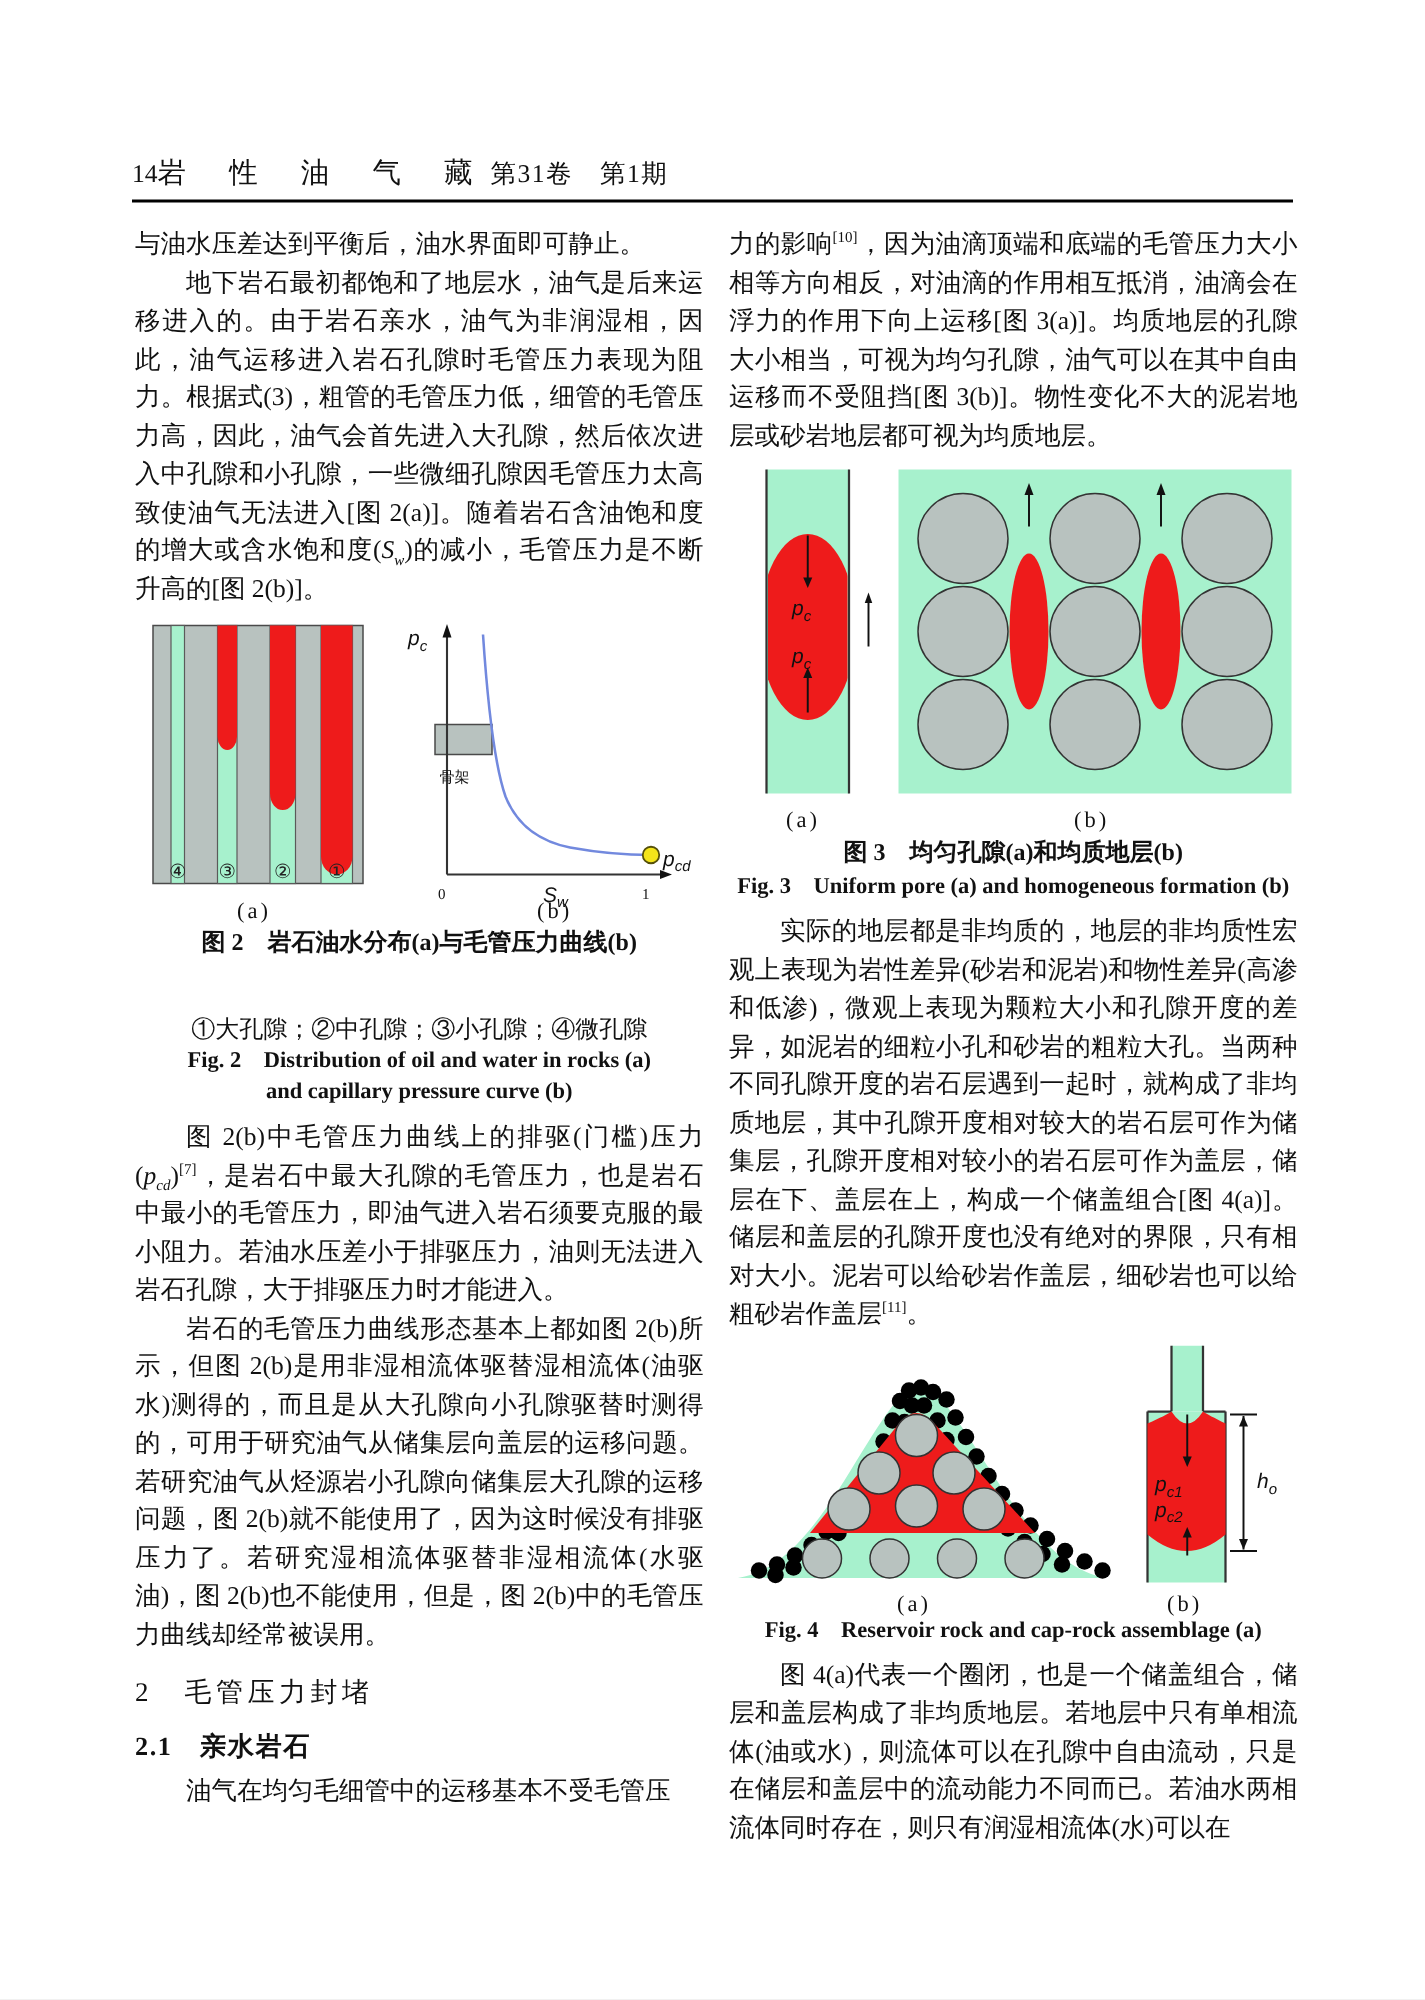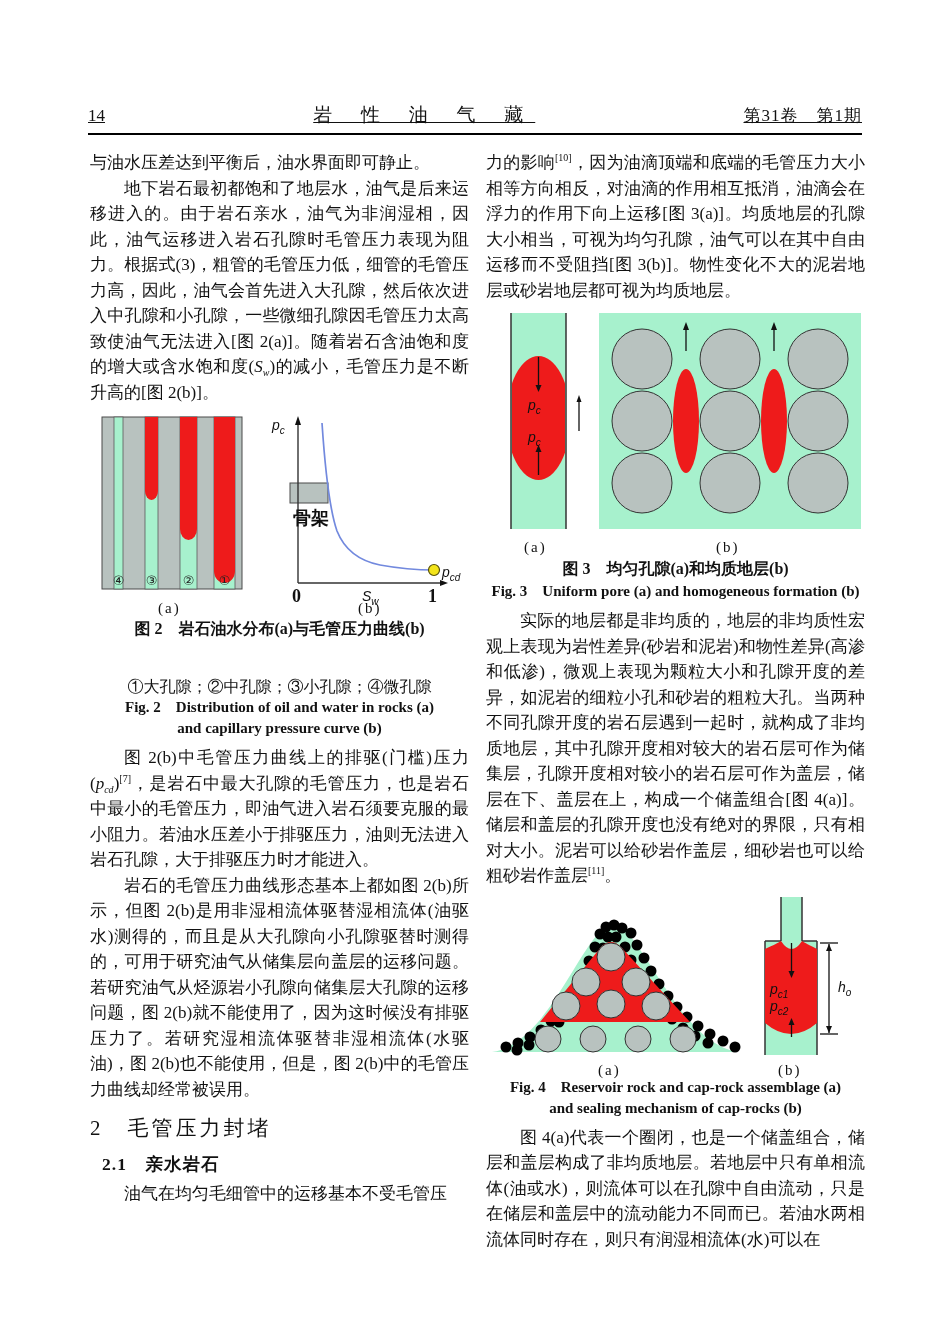--- a/index.html
+++ b/index.html
@@ -1,44 +1,44 @@
 <!DOCTYPE html>
 <html style="--oil: #ee1b1b; --water: #a7f1cd; --skeleton: #b8c2bf; --curve: #7289de; --marker: #f3e41a;"><head>
 <meta charset="utf-8">
 <style>
   html,body{margin:0;padding:0;background:#e8e8e8;}
   .page{position:relative;width:950px;height:1333px;background:#ffffff;margin:0 auto;
         font-family:"Liberation Serif","DejaVu Serif",serif;color:#111;overflow:hidden;}
   
   .header{position:absolute;left:88px;top:102px;width:774px;display:flex;
-          justify-content:space-between;align-items:baseline;text-decoration:underline;}
+          justify-content:flex-start;align-items:baseline;}
   .pageno{font-size:17px;}
   .journal{font-size:19px;letter-spacing:12px;}
   .issue{font-size:17px;letter-spacing:1px;}
   .rule{position:absolute;left:88px;top:133px;width:774px;border-top:2px solid #000;height:0;}
   
   .col{position:absolute;top:150px;width:379px;font-size:17px;line-height:25.5px;
        text-align:justify;}
   .col-left{left:90px;}
   .col-right{left:486px;}
   p{margin:0;}
   .indent{text-indent:2em;}
   sup{font-size:10px;line-height:0;}
   sub{font-size:10px;line-height:0;}
   .it{font-style:italic;}
-  h2.sec{font-size:21px;font-weight:400;margin:14px 0 10px;letter-spacing:3px;}
-  h3.subsec{font-size:17.5px;font-weight:700;margin:4px 12px 4px;letter-spacing:1px;}
+  h2.sec{font-size:18px;font-weight:400;margin:14px 0 10px;letter-spacing:3px;}
+  h3.subsec{font-size:17.5px;font-weight:700;margin:4px 0 4px;letter-spacing:1px;}
   
   .fig{margin:8px 0 6px;}
   .figcanvas{position:relative;}
   .figcanvas svg{position:absolute;left:0;top:0;}
   .flabel{position:absolute;font-size:14px;font-style:italic;white-space:nowrap;
           font-family:Liberation Sans, sans-serif;}
   .flabel sub{font-style:italic;}
-  .ftext{position:absolute;font-size:18px;white-space:nowrap;font-weight:bold;}
+  .ftext{position:absolute;font-size:10px;white-space:nowrap;}
   .fig-sub{position:absolute;font-size:15px;letter-spacing:2px;}
   .cap{text-align:center;text-indent:0;}
   .cap-cn{font-size:16px;font-weight:700;line-height:24px;}
   .cap-note{font-size:16px;line-height:20px;margin-top:36px;}
   .cap-en{font-size:15px;font-weight:700;line-height:21px;text-align:center;}
   
   .sk{fill:var(--skeleton);stroke:#4a4a4a;stroke-width:1;}
   .wat{fill:var(--water);}
   .ch{stroke:#5a5a5a;stroke-width:0.8;}
   .oilf{fill:var(--oil);}
@@ -264,19 +264,18 @@
             </g>
           </g>
         </svg>
         <span class="flabel" style="left:284px;top:80px;"><span class="it">p</span><sub class="it">c1</sub></span>
         <span class="flabel" style="left:284px;top:97px;"><span class="it">p</span><sub class="it">c2</sub></span>
         <span class="flabel" style="left:352px;top:78px;"><span class="it">h</span><sub class="it">o</sub></span>
         <span class="fig-sub" style="left:112px;top:161px;">(a)</span>
         <span class="fig-sub" style="left:292px;top:161px;">(b)</span>
       </div>
       <p class="cap cap-en">Fig. 4　Reservoir rock and cap-rock assemblage (a)</p>
-      <p class="cap cap-en">and sealing mechanism of cap-rocks (b)</p>
     </div>
 
     <p class="indent">图 4(a)代表一个圈闭，也是一个储盖组合，储层和盖层构成了非均质地层。若地层中只有单相流体(油或水)，则流体可以在孔隙中自由流动，只是在储层和盖层中的流动能力不同而已。若油水两相流体同时存在，则只有润湿相流体(水)可以在</p>
   </div>
 
 </div>
 
 </body></html>

